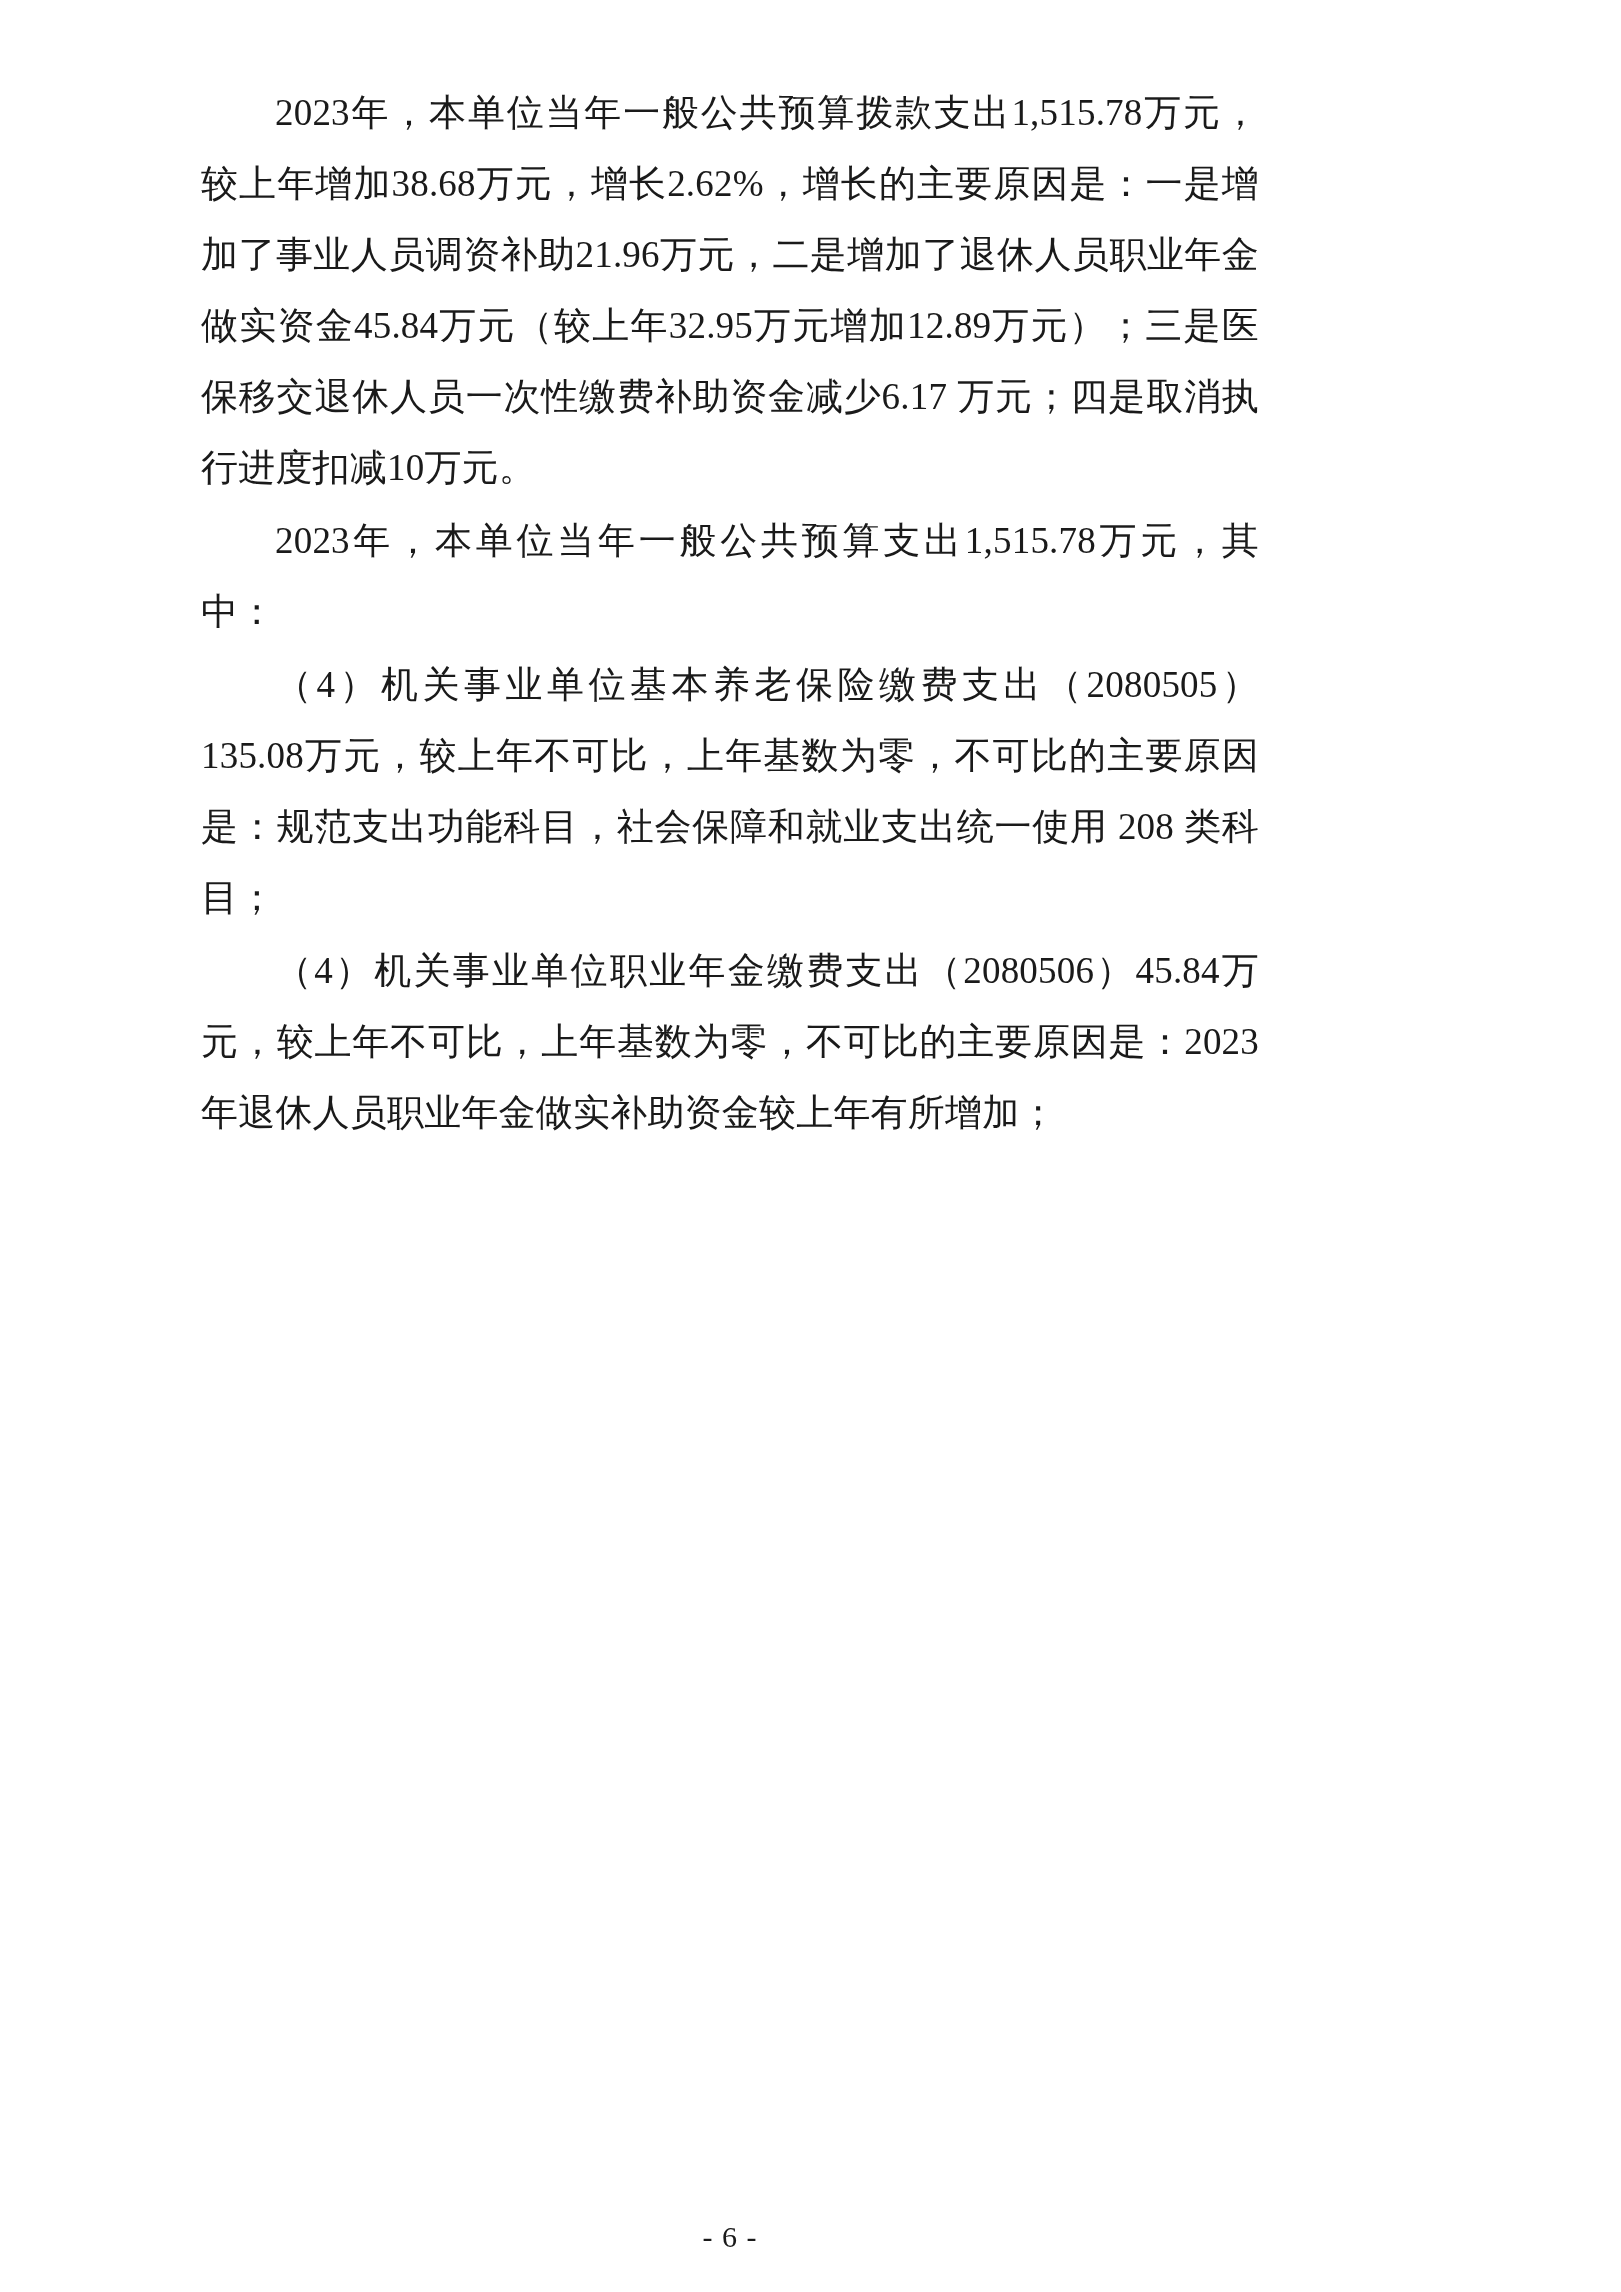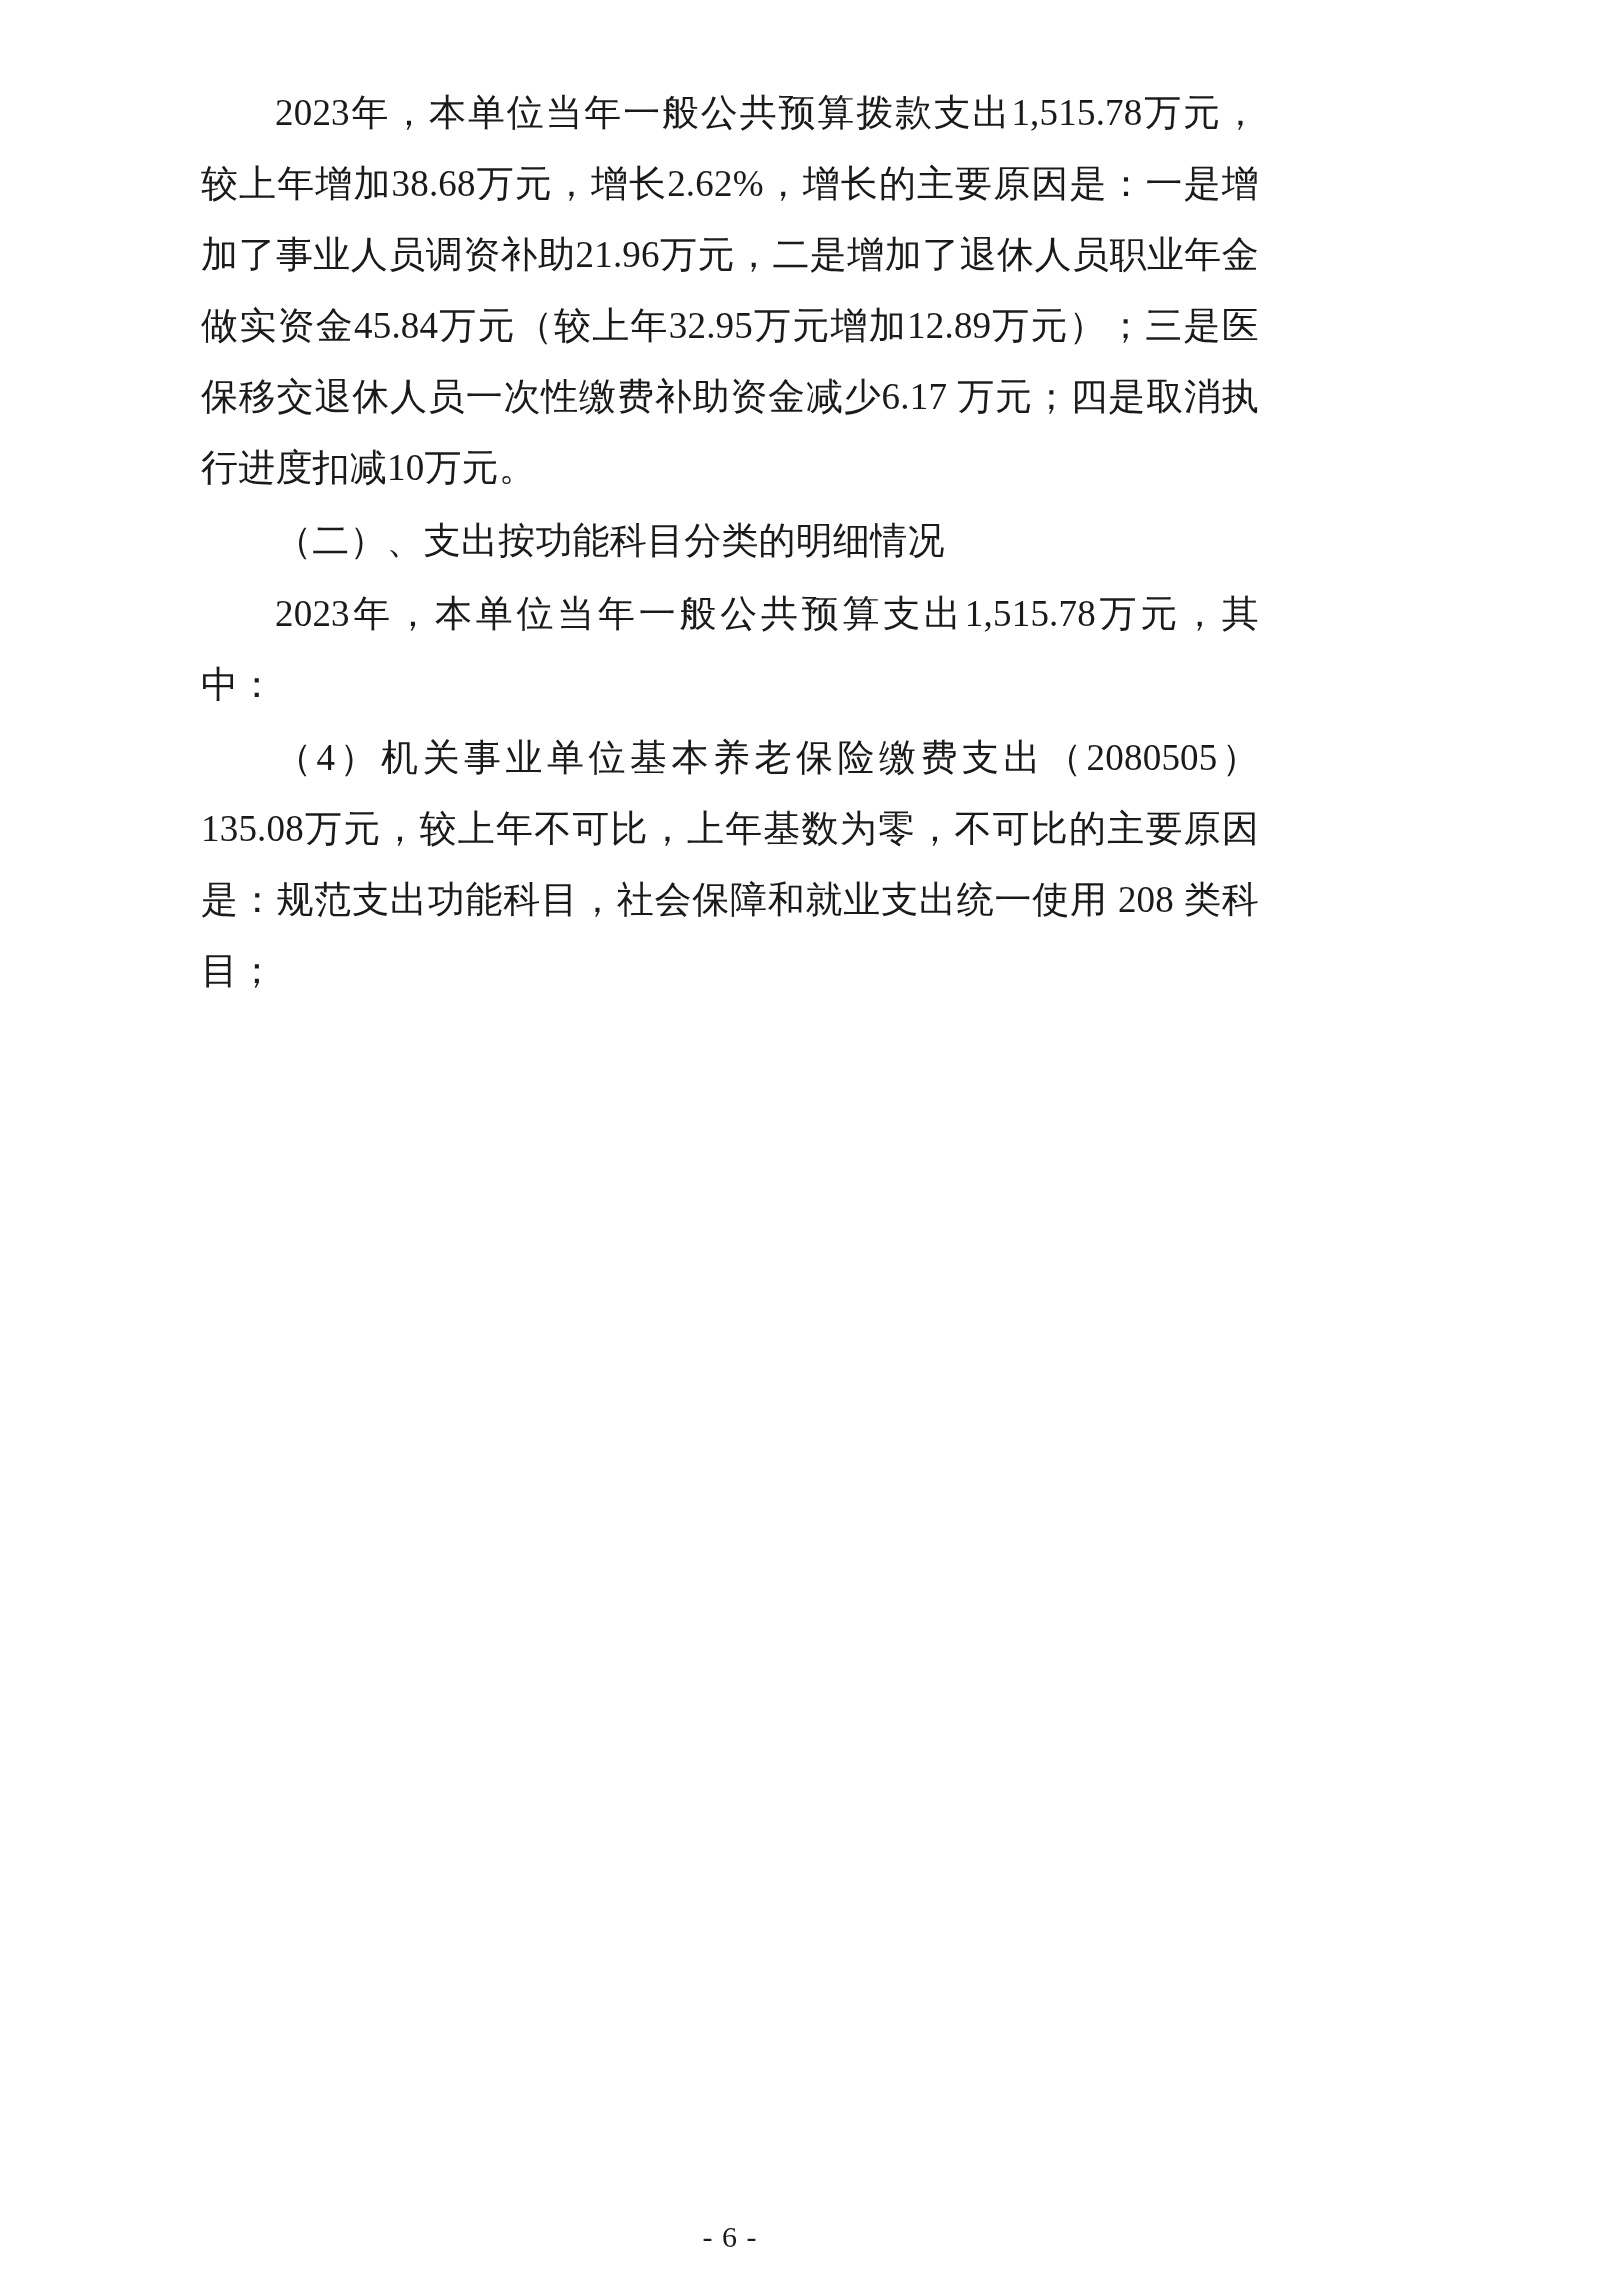--- a/index.html
+++ b/index.html
@@ -47,19 +47,19 @@
     color: #1a1a1a;
     letter-spacing: 1px;
   }
 </style>
 </head>
 <body>
 
 <div class="page">
   <div class="doc-body">
     <p class="para">2023年，本单位当年一般公共预算拨款支出1,515.78万元，较上年增加38.68万元，增长2.62%，增长的主要原因是：一是增加了事业人员调资补助21.96万元，二是增加了退休人员职业年金做实资金45.84万元（较上年32.95万元增加12.89万元）；三是医保移交退休人员一次性缴费补助资金减少6.17 万元；四是取消执行进度扣减10万元。</p>
-    <p class="para">（二）、支出按功能科目分类的明细情况</p>
     <p class="para">2023年，本单位当年一般公共预算支出1,515.78万元，其中：</p>
     <p class="para">（4）机关事业单位基本养老保险缴费支出（2080505）135.08万元，较上年不可比，上年基数为零，不可比的主要原因是：规范支出功能科目，社会保障和就业支出统一使用 208 类科目；</p>
+    <p class="para">（4）机关事业单位职业年金缴费支出（2080506）45.84万元，较上年不可比，上年基数为零，不可比的主要原因是：2023年退休人员职业年金做实补助资金较上年有所增加；</p>
   </div>
   <div class="footer">- 6 -</div>
 </div>
 
 
 </body></html>

